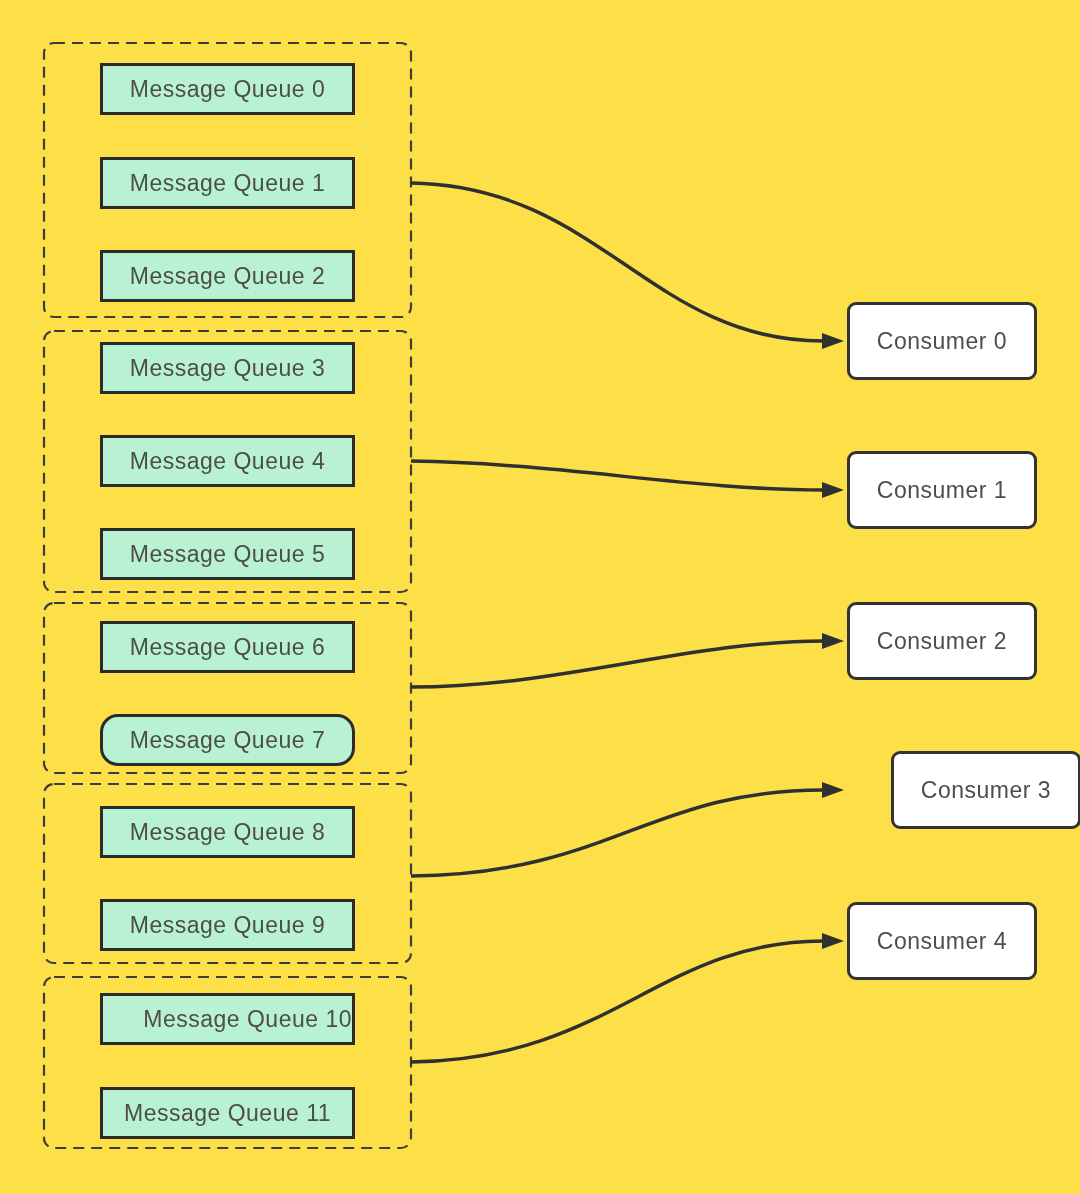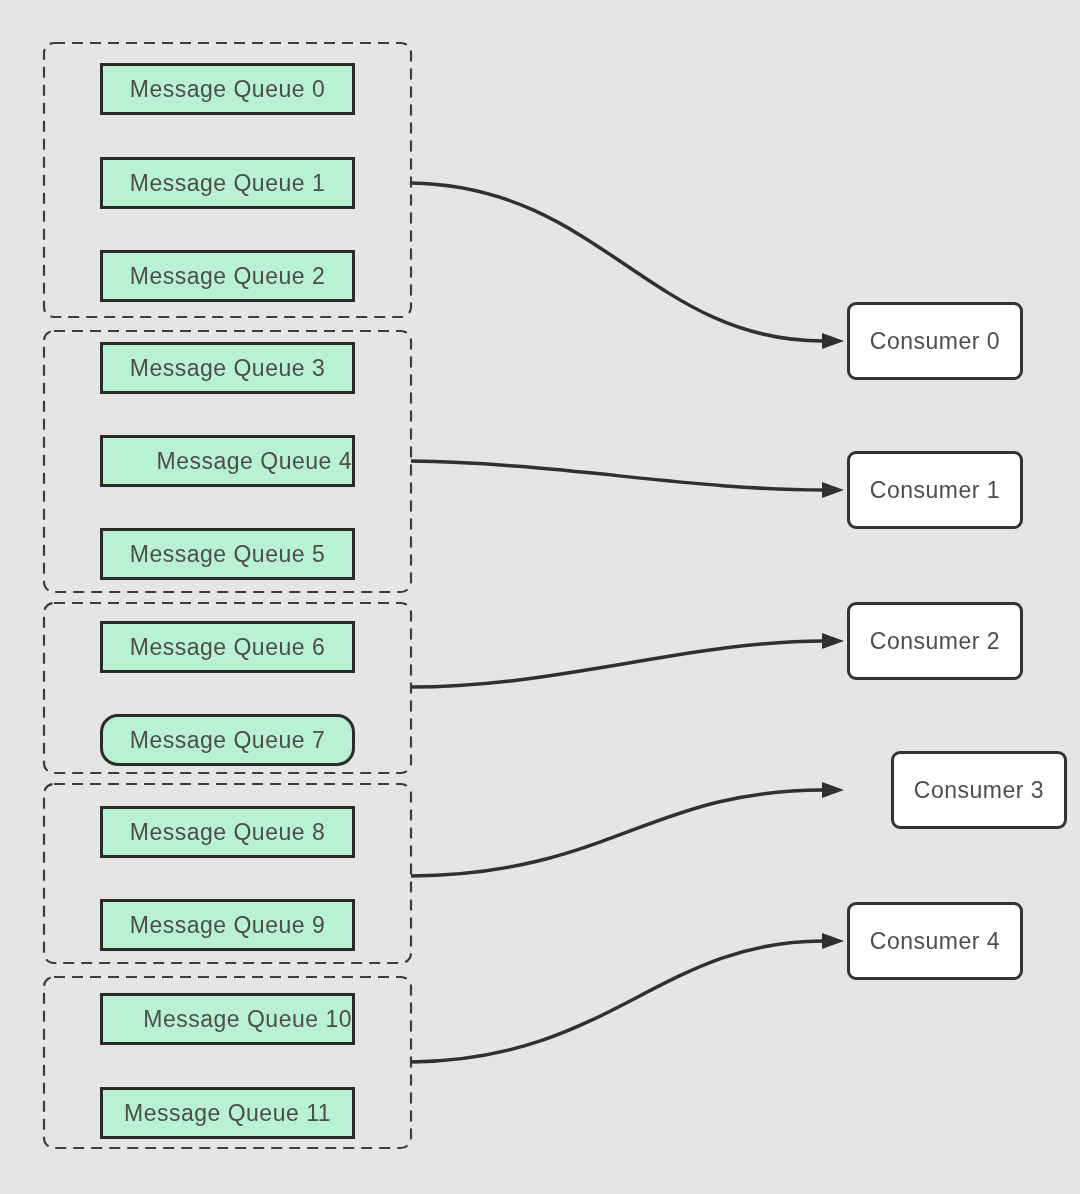--- a/index.html
+++ b/index.html
@@ -1,20 +1,20 @@
 <!DOCTYPE html>
 <html><head>
 <meta charset="utf-8">
 <style>
   html, body { margin: 0; padding: 0; background: #ffffff; }
   .canvas {
     position: relative;
     width: 1080px;
     height: 1194px;
-    background: #e5e5e5;
+    background: #fde047;
     font-family: "Liberation Sans", sans-serif;
     overflow: hidden;
   }
   .lines-layer {
     position: absolute;
     left: 0; top: 0;
     width: 1080px; height: 1194px;
   }
   .queue-box {
     position: absolute;
@@ -28,21 +28,21 @@
     justify-content: center;
   }
   .queue-box span {
     font-size: 23px;
     letter-spacing: 0.5px;
     color: #4d4d4d;
     white-space: nowrap;
   }
   .consumer-box {
     position: absolute;
-    width: 176px;
+    width: 190px;
     height: 78px;
     box-sizing: border-box;
     background: #ffffff;
     border: 3px solid #333333;
     border-radius: 9px;
     display: flex;
     align-items: center;
     justify-content: center;
   }
   .consumer-box span {
@@ -83,21 +83,21 @@
   <div class="queue-box" style="left:100px; top:157px;">
     <span>Message Queue 1</span>
   </div>
   <div class="queue-box" style="left:100px; top:250px;">
     <span>Message Queue 2</span>
   </div>
 
   <div class="queue-box" style="left:100px; top:342px;">
     <span>Message Queue 3</span>
   </div>
-  <div class="queue-box" style="left:100px; top:435px;justify-content:flex-end;">
+  <div class="queue-box" style="left:100px; top:435px;">
     <span>Message Queue 4</span>
   </div>
   <div class="queue-box" style="left:100px; top:528px;">
     <span>Message Queue 5</span>
   </div>
 
   <div class="queue-box" style="left:100px; top:621px;">
     <span>Message Queue 6</span>
   </div>
   <div class="queue-box" style="left:100px; top:714px;border-radius:18px;">

